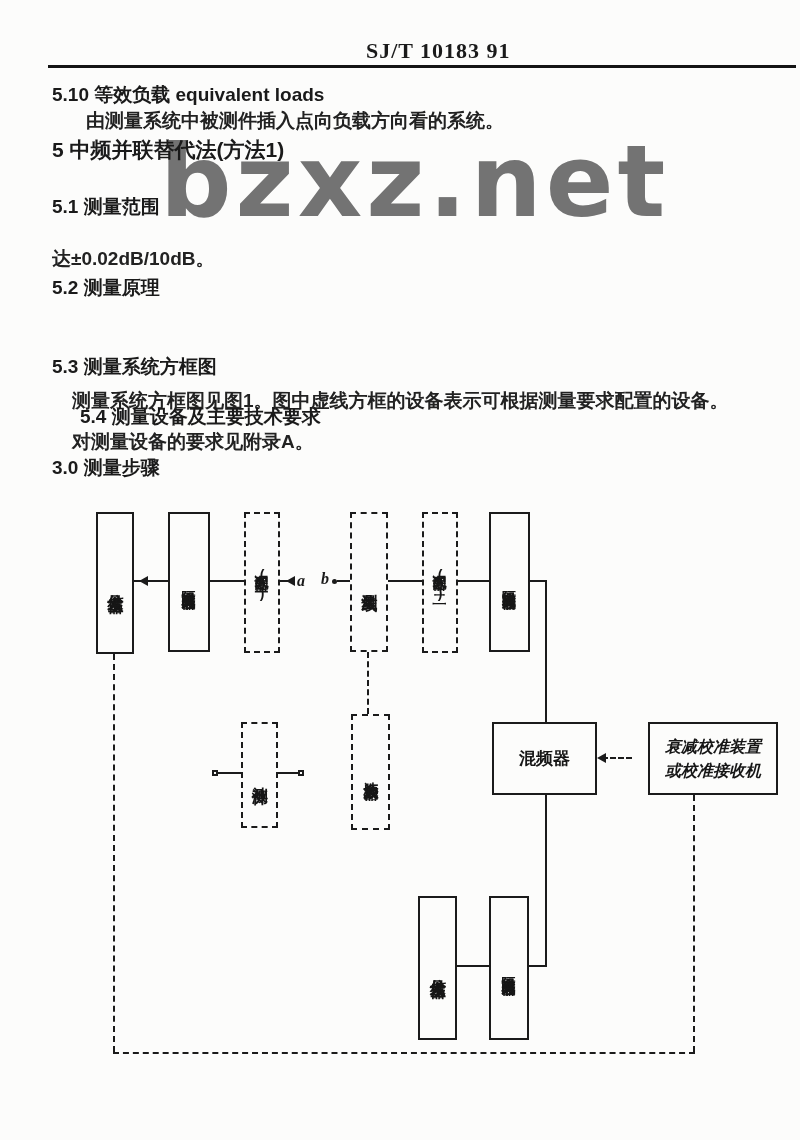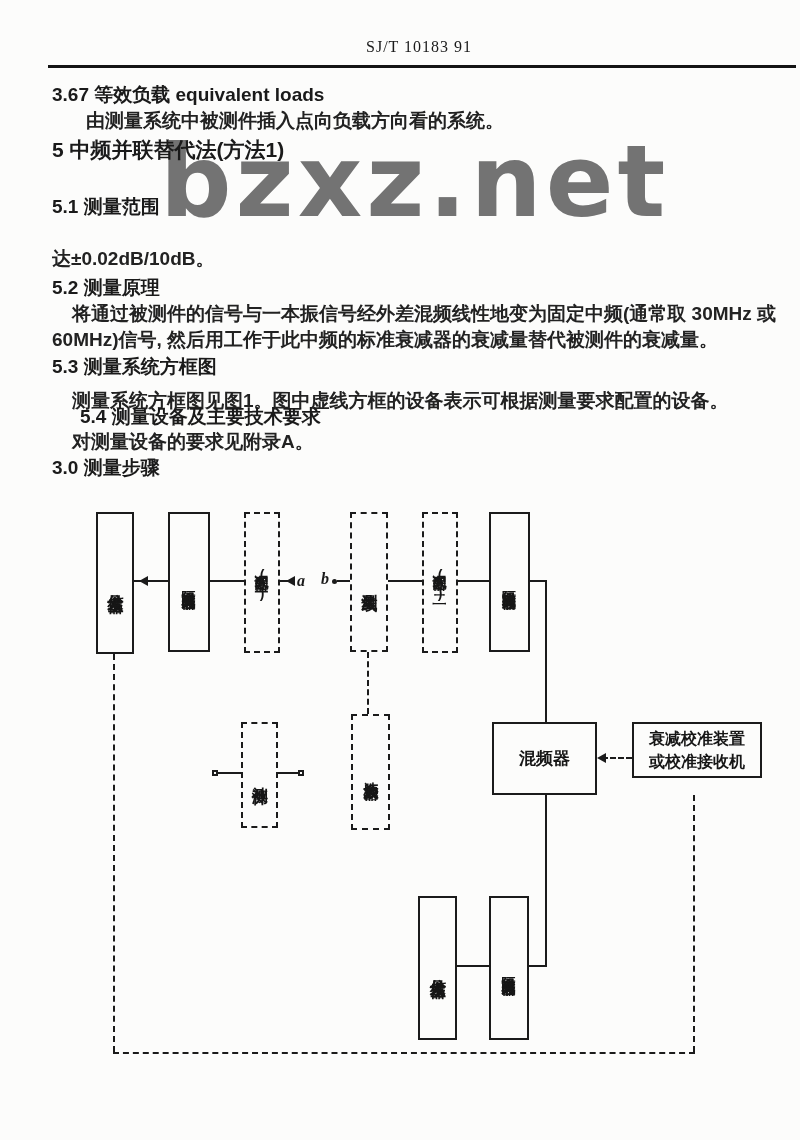--- a/index.html
+++ b/index.html
@@ -3,21 +3,21 @@
 <meta charset="utf-8">
 <style>
   html,body{margin:0;padding:0;background:#e8e8e8;}
   .page{
     position:relative;width:800px;height:1140px;margin:0 auto;
     background:#fcfcfb;overflow:hidden;
     font-family:"Liberation Sans","DejaVu Sans",sans-serif;
     color:#1a1a1a;
   }
   .t{position:absolute;white-space:nowrap;line-height:1.15;}
-  .doc-header{font-family:"Liberation Serif","DejaVu Serif",serif;font-weight:normal;font-size:16px;letter-spacing:1px;}
+  .doc-header{font-family:"Liberation Serif","DejaVu Serif",serif;font-weight:bold;font-size:22px;letter-spacing:1px;}
   .rule{position:absolute;background:#141414;}
   .h{font-weight:bold;font-size:19px;}
   .h-big{font-weight:bold;font-size:21px;}
   .p{font-weight:bold;font-size:19px;color:#222;}
   .watermark{
     position:absolute;font-weight:bold;font-size:100px;letter-spacing:4px;
     color:#737373;z-index:0;line-height:1;
     font-family:"DejaVu Sans","Liberation Sans",sans-serif;
     margin-left:8px;
   }
@@ -46,45 +46,43 @@
 </head>
 <body>
 
 <div class="page">
 
   <div class="watermark" style="left:152px;top:132px;">bzxz.net</div>
 
   <div class="t doc-header z1" style="left:366px;top:38px;">SJ/T 10183  91</div>
   <div class="rule" style="left:48px;top:65px;width:748px;height:3px;"></div>
 
-  <div class="t h z1" style="left:52px;top:84px;">3.67  等效负载  equivalent loads</div>
+  <div class="t h z1" style="left:52px;top:84px;">5.10  等效负载  equivalent loads</div>
   <div class="t p z1" style="left:86px;top:110px;">由测量系统中被测件插入点向负载方向看的系统。</div>
   <div class="t h-big z1" style="left:52px;top:138px;">5  中频并联替代法(方法1)</div>
   <div class="t h z1" style="left:52px;top:196px;">5.1  测量范围</div>
   <div class="t p z1" style="left:52px;top:248px;">达±0.02dB/10dB。</div>
   <div class="t h z1" style="left:52px;top:277px;">5.2  测量原理</div>
-  <div class="t p z1" style="left:72px;top:303px;">将通过被测件的信号与一本振信号经外差混频线性地变为固定中频(通常取 30MHz 或</div>
-  <div class="t p z1" style="left:52px;top:329px;">60MHz)信号, 然后用工作于此中频的标准衰减器的衰减量替代被测件的衰减量。</div>
   <div class="t h z1" style="left:52px;top:356px;text-align:right;">5.3  测量系统方框图</div>
   <div class="t p z1" style="left:72px;top:390px;">测量系统方框图见图1。图中虚线方框的设备表示可根据测量要求配置的设备。</div>
   <div class="t h z1" style="left:52px;top:406px;margin-left:28px;">5.4  测量设备及主要技术要求</div>
   <div class="t p z1" style="left:72px;top:431px;">对测量设备的要求见附录A。</div>
   <div class="t h z1" style="left:52px;top:457px;">3.0  测量步骤</div>
 
   <div class="blk vtext" style="left:96px;top:512px;width:38px;height:142px;">信号发生器</div>
   <div class="blk vtext" style="left:168px;top:512px;width:42px;height:140px;font-size:14px;">隔离器或衰减器</div>
   <div class="blk vtext dashed" style="left:244px;top:512px;width:36px;height:141px;font-size:14px;">调配器(一)</div>
   <div class="blk vtext dashed" style="left:350px;top:512px;width:38px;height:140px;">测量线</div>
   <div class="blk vtext dashed" style="left:422px;top:512px;width:36px;height:141px;font-size:14px;">调配器(二)</div>
   <div class="blk vtext" style="left:489px;top:512px;width:41px;height:140px;font-size:14px;">隔离器或衰减器</div>
 
   <div class="blk vtext dashed" style="left:241px;top:722px;width:37px;height:106px;">被测件</div>
   <div class="blk vtext dashed" style="left:351px;top:714px;width:39px;height:116px;font-size:15px;">选频放大器</div>
   <div class="blk" style="left:492px;top:722px;width:105px;height:73px;font-size:17px;">混频器</div>
-  <div class="blk" style="left:632px;top:722px;width:130px;height:56px;">
+  <div class="blk" style="left:648px;top:722px;width:130px;height:73px;font-style:italic;">
     <div class="cal-lines">
       <div>衰减校准装置</div>
       <div>或校准接收机</div>
     </div>
   </div>
 
   <div class="blk vtext" style="left:418px;top:896px;width:39px;height:144px;">信号发生器</div>
   <div class="blk vtext" style="left:489px;top:896px;width:40px;height:144px;font-size:14px;">隔离器或衰减器</div>
 
   <div class="wh" style="left:134px;top:580px;width:34px;"></div>

